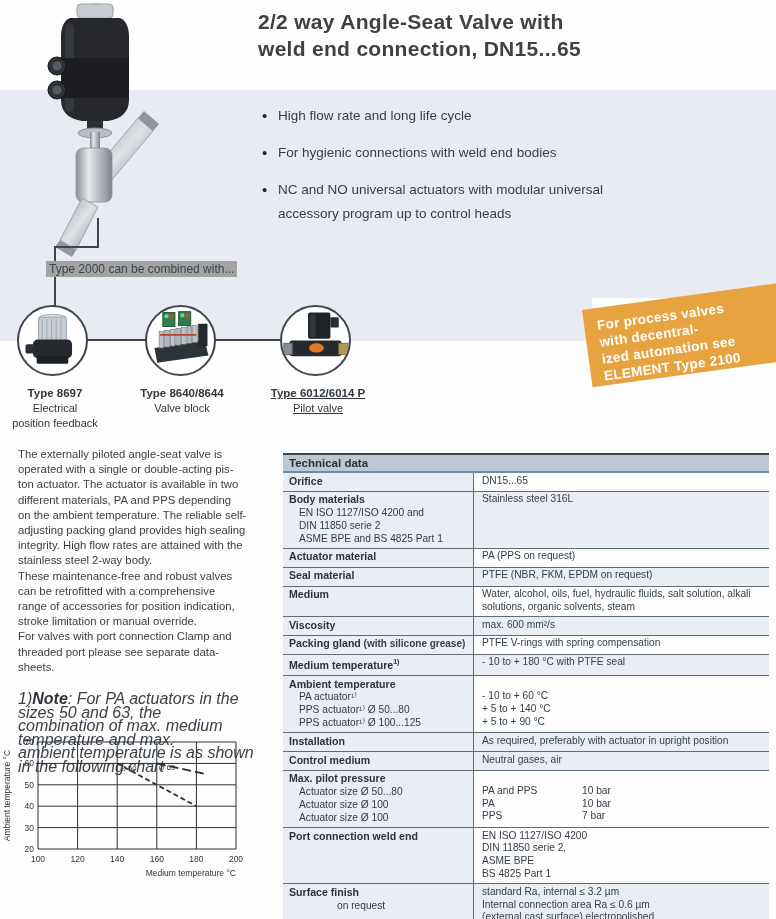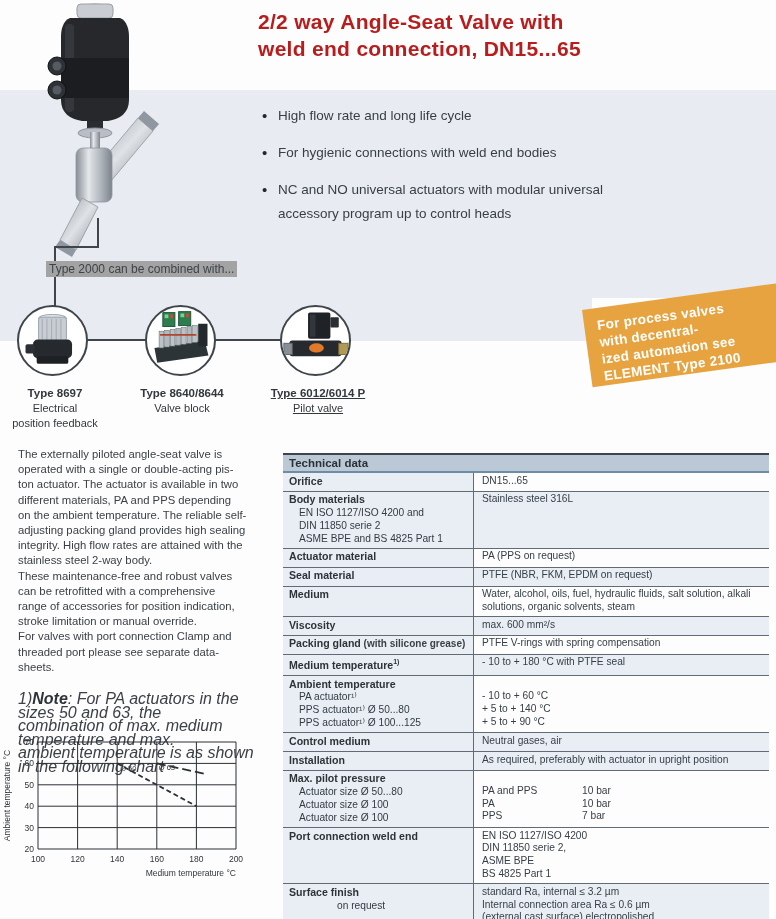--- a/index.html
+++ b/index.html
@@ -1,21 +1,21 @@
 <!DOCTYPE html>
 <html><head>
 <meta charset="utf-8">
 <style>
   html,body{margin:0;padding:0;background:#fff;}
   .page{position:relative;width:776px;height:919px;background:#fdfdfd;overflow:hidden;
         font-family:"Liberation Sans","DejaVu Sans",sans-serif;color:#3a4046;}
   .band-main{position:absolute;left:0;top:90px;width:776px;height:208px;background:#e8ecf2;}
   .band-ext{position:absolute;left:0;top:298px;width:592px;height:43px;background:#e8ecf2;}
 
-  .title{position:absolute;left:258px;top:8px;font-size:21px;font-weight:bold;color:#b91c1c;
+  .title{position:absolute;left:258px;top:8px;font-size:21px;font-weight:bold;color:#404040;
          line-height:27px;letter-spacing:.3px;}
 
   .bullets{position:absolute;left:262px;top:104px;width:460px;}
   .bullet{display:flex;max-width:355px;margin-bottom:13px;font-size:13.5px;line-height:24px;color:#383e44;}
   .bullet .dot{width:16px;flex:0 0 16px;font-size:15px;line-height:24px;color:#24282c;}
 
   .valve-art{position:absolute;left:40px;top:0;}
   .conn{position:absolute;background:#3f454b;}
   .combine-label{position:absolute;left:46px;top:261px;font-size:12px;color:#3d4349;
                  background:#a3a3a3;padding:1px 3px;}
@@ -286,26 +286,26 @@
         </div>
         <div class="trow">
           <div class="lcell"><span class="lmain">Ambient temperature</span><div class="lsub">PA actuator¹⁾
 PPS actuator¹⁾ Ø 50...80
 PPS actuator¹⁾ Ø 100...125</div></div>
           <div class="vcell voff">- 10 to + 60 °C
 + 5 to + 140 °C
 + 5 to + 90 °C</div>
         </div>
         <div class="trow tint">
+          <div class="lcell"><span class="lmain">Installation</span></div>
+          <div class="vcell">As required, preferably with actuator in upright position</div>
+        </div>
+        <div class="trow tint">
           <div class="lcell"><span class="lmain">Control medium</span></div>
           <div class="vcell">Neutral gases, air</div>
-        </div>
-        <div class="trow tint">
-          <div class="lcell"><span class="lmain">Installation</span></div>
-          <div class="vcell">As required, preferably with actuator in upright position</div>
         </div>
         <div class="trow">
           <div class="lcell"><span class="lmain">Max. pilot pressure</span><div class="lsub">Actuator size Ø 50...80
 Actuator size Ø 100
 Actuator size Ø 100</div></div>
           <div class="vcell voff"><div class="vpair"><span class="vm">PA and PPS</span><span>10 bar</span></div><div class="vpair"><span class="vm">PA</span><span>10 bar</span></div><div class="vpair"><span class="vm">PPS</span><span>7 bar</span></div></div>
         </div>
         <div class="trow">
           <div class="lcell"><span class="lmain">Port connection weld end</span></div>
           <div class="vcell">EN ISO 1127/ISO 4200

